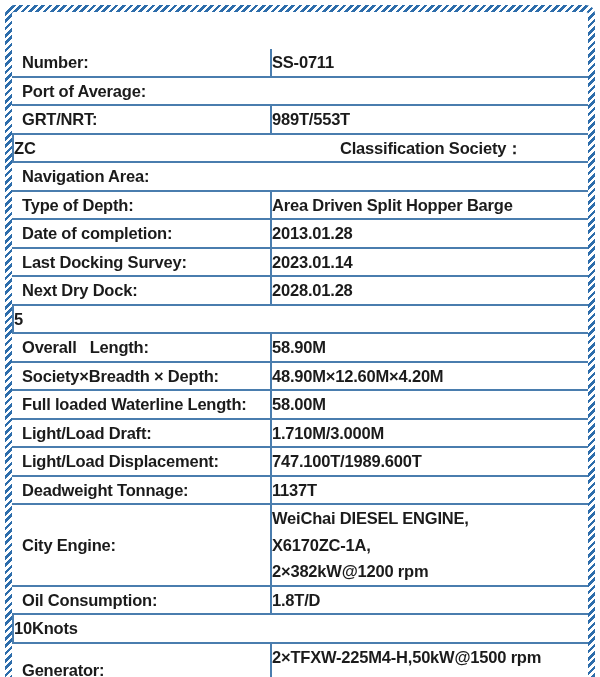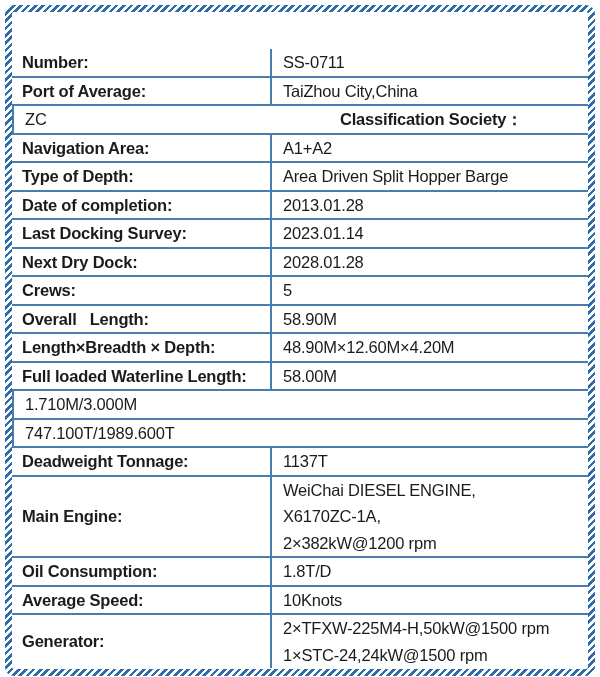--- a/index.html
+++ b/index.html
@@ -56,101 +56,103 @@
     overflow: hidden;
   }
   .label {
     width: 258px;
     flex: 0 0 258px;
     padding-left: 10px;
     font-weight: 700;
   }
   .value {
     flex: 1 1 auto;
-    padding-left: 11px;
+    padding-left: 0;
     border-left: 2px solid var(--line-blue);
-    font-weight: 400;
+    font-weight: 700;
   }
 </style>
 </head>
 <body>
 
 <div class="frame">
   <div class="inner">
     <div class="spec-table">
         <div class="row">
           <div class="cell label">Number:</div>
           <div class="cell value">SS-0711</div>
         </div>
         <div class="row">
           <div class="cell label">Port of Average:</div>
-          <div class="cell value">TaiZhou City,China</div>
+        </div>
+        <div class="row">
+          <div class="cell label">GRT/NRT:</div>
+          <div class="cell value">989T/553T</div>
         </div>
         <div class="row">
           <div class="cell value">ZC</div>
           <div class="cell label">Classification Society：</div>
         </div>
         <div class="row">
           <div class="cell label">Navigation Area:</div>
-          <div class="cell value">A1+A2</div>
         </div>
         <div class="row">
           <div class="cell label">Type of Depth:</div>
           <div class="cell value">Area Driven Split Hopper Barge</div>
         </div>
         <div class="row">
           <div class="cell label">Date of completion:</div>
           <div class="cell value">2013.01.28</div>
         </div>
         <div class="row">
           <div class="cell label">Last Docking Survey:</div>
           <div class="cell value">2023.01.14</div>
         </div>
         <div class="row">
           <div class="cell label">Next Dry Dock:</div>
           <div class="cell value">2028.01.28</div>
         </div>
         <div class="row">
-          <div class="cell label">Crews:</div>
           <div class="cell value">5</div>
         </div>
         <div class="row">
           <div class="cell label">Overall   Length:</div>
           <div class="cell value">58.90M</div>
         </div>
         <div class="row">
-          <div class="cell label">Length×Breadth × Depth:</div>
+          <div class="cell label">Society×Breadth × Depth:</div>
           <div class="cell value">48.90M×12.60M×4.20M</div>
         </div>
         <div class="row">
           <div class="cell label">Full loaded Waterline Length:</div>
           <div class="cell value">58.00M</div>
         </div>
         <div class="row">
+          <div class="cell label">Light/Load Draft:</div>
           <div class="cell value">1.710M/3.000M</div>
         </div>
         <div class="row">
+          <div class="cell label">Light/Load Displacement:</div>
           <div class="cell value">747.100T/1989.600T</div>
         </div>
         <div class="row">
           <div class="cell label">Deadweight Tonnage:</div>
           <div class="cell value">1137T</div>
         </div>
         <div class="row">
-          <div class="cell label">Main Engine:</div>
+          <div class="cell label">City Engine:</div>
           <div class="cell value">WeiChai DIESEL ENGINE,
 X6170ZC-1A,
 2×382kW@1200 rpm</div>
         </div>
         <div class="row">
           <div class="cell label">Oil Consumption:</div>
           <div class="cell value">1.8T/D</div>
         </div>
         <div class="row">
-          <div class="cell label">Average Speed:</div>
           <div class="cell value">10Knots</div>
         </div>
         <div class="row">
           <div class="cell label">Generator:</div>
           <div class="cell value">2×TFXW-225M4-H,50kW@1500 rpm
 1×STC-24,24kW@1500 rpm</div>
         </div>
       </div>
   </div>
 </div>

